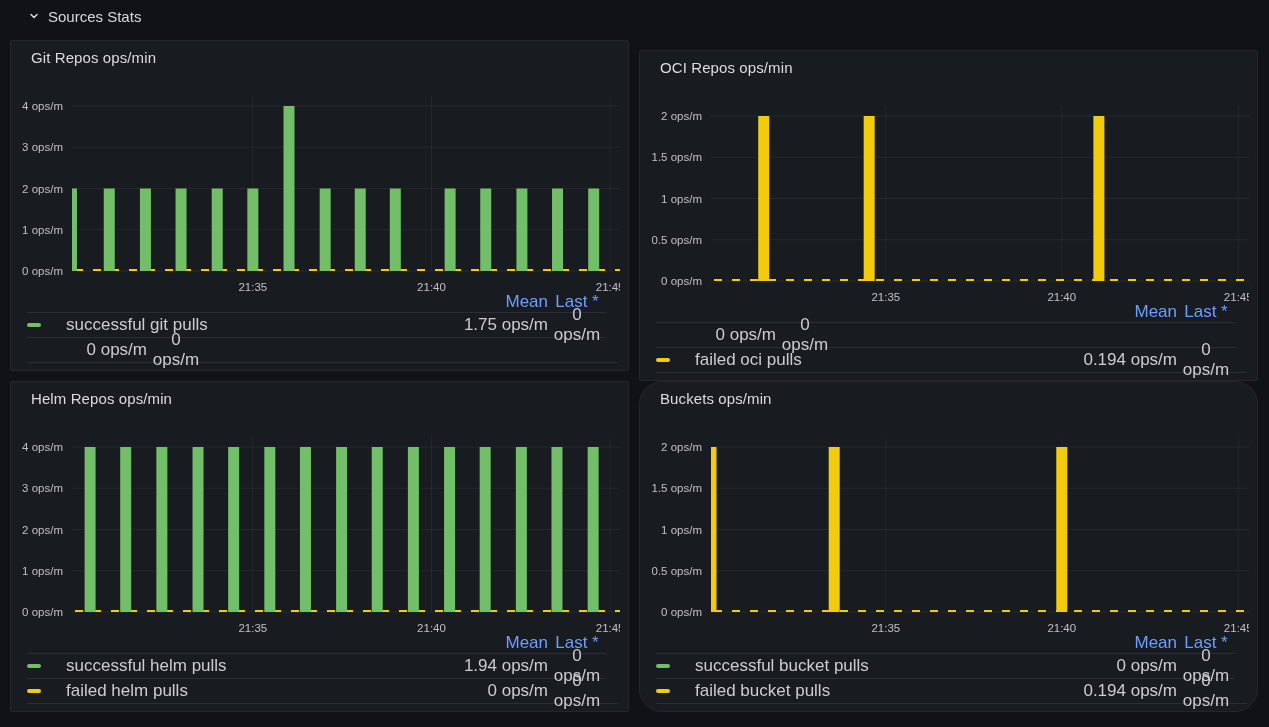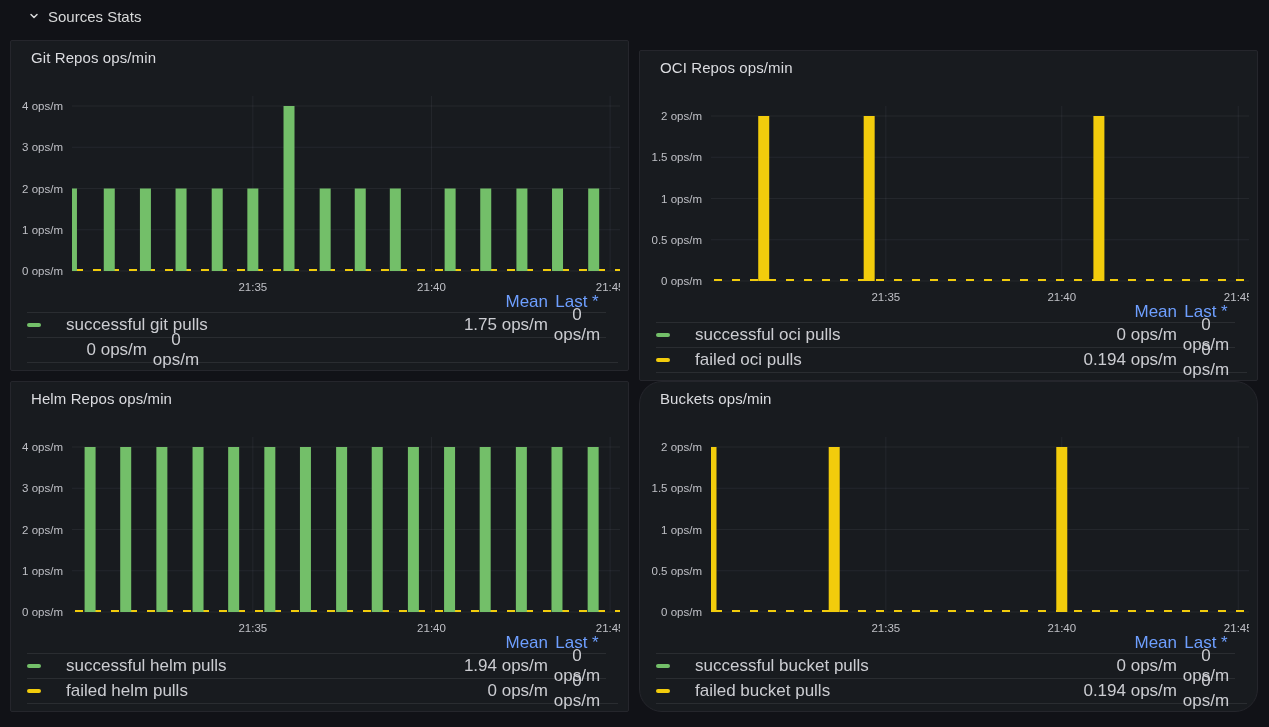--- a/index.html
+++ b/index.html
@@ -139,24 +139,20 @@
         <rect x="223.672" y="25" width="11" height="165" fill="#F2CC0C" clip-path="url(#clip-oci-repos)"></rect>
         <rect x="453.39799999999997" y="25" width="11" height="165" fill="#F2CC0C" clip-path="url(#clip-oci-repos)"></rect>
       </svg>
       <div class="legend">
         <div class="lhead">
           <span class="lname"></span>
           <span class="col-mean">Mean</span>
           <span class="col-last">Last *</span>
         </div>
         <div class="lrow">
-          <span class="lname">
-            <span class="swatch" style="background:#73BF69"></span>
-            <span>successful oci pulls</span>
-          </span>
           <span class="col-mean">0 ops/m</span>
           <span class="col-last">0 ops/m</span>
         </div>
         <div class="lrow">
           <span class="lname">
             <span class="swatch" style="background:#F2CC0C"></span>
             <span>failed oci pulls</span>
           </span>
           <span class="col-mean">0.194 ops/m</span>
           <span class="col-last">0 ops/m</span>

